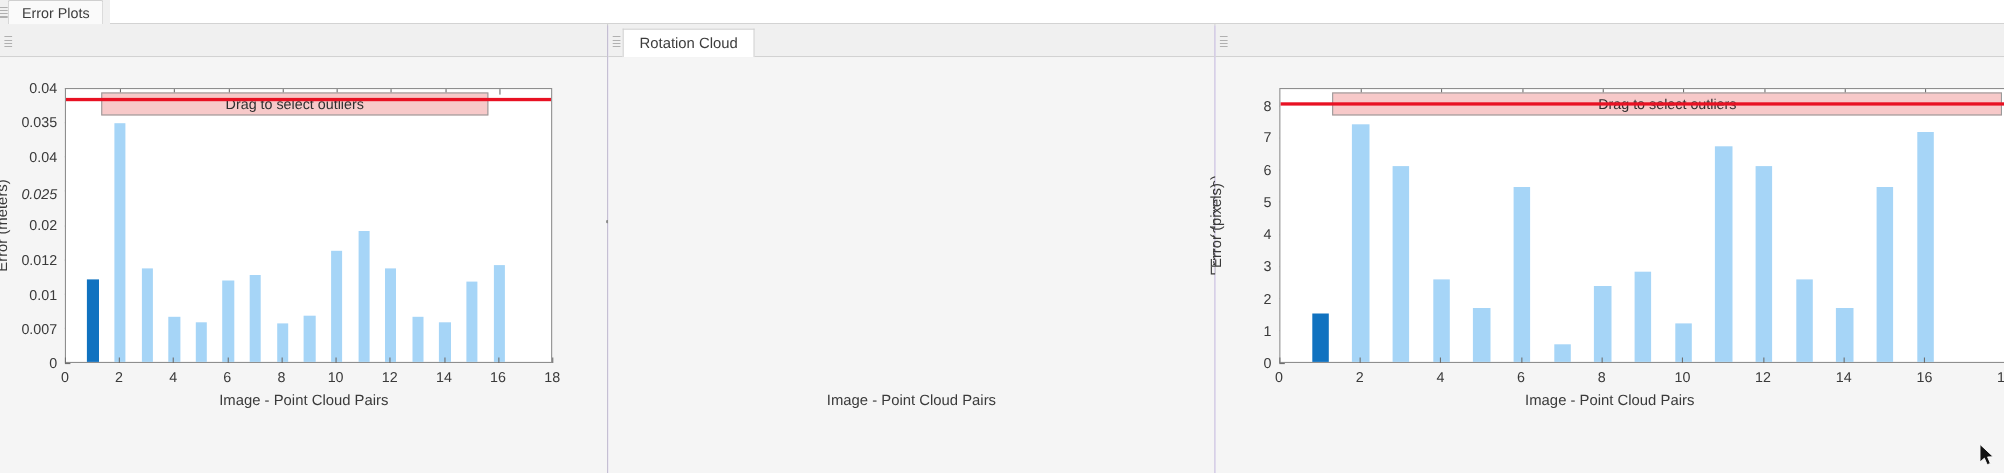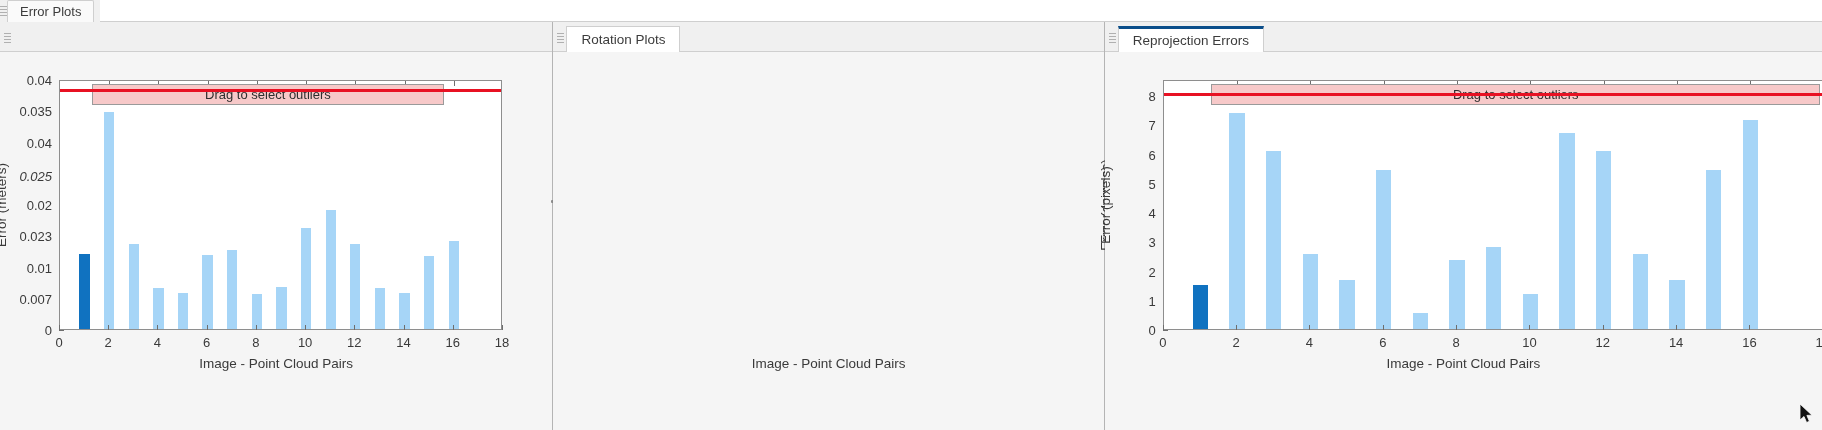--- a/index.html
+++ b/index.html
@@ -133,21 +133,21 @@
           <div class="inner-tab-rest"></div>
         </div>
         <div class="pane-body">
           <div class="ylabel" style="left: 9px; top: 153px; transform: rotate(-90deg) translate(-50%, -100%);">Error (meters)</div>
           <div class="ytick" style="left: 0px; width: 52px; top: 278px;">0</div>
           <div class="tickmark" style="left: 59px; top: 277.5px; width: 5px; height: 1px;"></div>
           <div class="ytick" style="left: 0px; width: 52px; top: 246.75px;">0.007</div>
           <div class="tickmark" style="left: 59px; top: 246.25px; width: 5px; height: 1px;"></div>
           <div class="ytick" style="left: 0px; width: 52px; top: 215.5px;">0.01</div>
           <div class="tickmark" style="left: 59px; top: 215px; width: 5px; height: 1px;"></div>
-          <div class="ytick" style="left: 0px; width: 52px; top: 184.25px;">0.023</div>
+          <div class="ytick" style="left: 0px; width: 52px; top: 184.25px;">0.012</div>
           <div class="tickmark" style="left: 59px; top: 183.75px; width: 5px; height: 1px;"></div>
           <div class="ytick" style="left: 0px; width: 52px; top: 153px;">0.02</div>
           <div class="tickmark" style="left: 59px; top: 152.5px; width: 5px; height: 1px;"></div>
           <div class="ytick" style="left: 0px; width: 52px; top: 124px; font-style: italic;">0.025</div>
           <div class="tickmark" style="left: 59px; top: 121.25px; width: 5px; height: 1px;"></div>
           <div class="ytick" style="left: 0px; width: 52px; top: 90.5px;">0.04</div>
           <div class="tickmark" style="left: 59px; top: 90px; width: 5px; height: 1px;"></div>
           <div class="ytick" style="left: 0px; width: 52px; top: 59.25px;">0.035</div>
           <div class="tickmark" style="left: 59px; top: 58.75px; width: 5px; height: 1px;"></div>
           <div class="ytick" style="left: 0px; width: 52px; top: 28px;">0.04</div>
@@ -206,21 +206,21 @@
         </div>
       </div>
       <div class="pane-sep">
         <div class="dot"></div>
       </div>
       <div class="pane p2">
         <div class="inner-tabbar">
           <span class="grip inner-grip"></span>
           <div class="inner-tab-rest"></div>
           <div class="inner-tab">
-            <span>Rotation Plots</span>
+            <span>Rotation Cloud</span>
           </div>
         </div>
         <div class="pane-body">
           <div class="ylabel" style="left: 560px; top: 153px; transform: rotate(-90deg) translate(-50%, -100%);">Error (degrees)</div>
           <div class="ytick" style="left: 0px; width: 603px; top: 278px;">0</div>
           <div class="tickmark" style="left: 610px; top: 277.5px; width: 5px; height: 1px;"></div>
           <div class="ytick" style="left: 0px; width: 603px; top: 244.667px;">0.5</div>
           <div class="tickmark" style="left: 610px; top: 244.167px; width: 5px; height: 1px;"></div>
           <div class="ytick" style="left: 0px; width: 603px; top: 211.333px;">1</div>
           <div class="tickmark" style="left: 610px; top: 210.833px; width: 5px; height: 1px;"></div>
@@ -286,23 +286,20 @@
           <div class="xlabel" style="left: 0px; top: 304px;">Image - Point Cloud Pairs</div>
         </div>
       </div>
       <div class="pane-sep">
         <div class="dot"></div>
       </div>
       <div class="pane p3">
         <div class="inner-tabbar">
           <span class="grip inner-grip"></span>
           <div class="inner-tab-rest"></div>
-          <div class="inner-tab selected">
-            <span>Reprojection Errors</span>
-          </div>
         </div>
         <div class="pane-body">
           <div class="ylabel" style="left: 8px; top: 153px; transform: rotate(-90deg) translate(-50%, -100%);">Error (pixels)</div>
           <div class="ytick" style="left: 0px; width: 51px; top: 278px;">0</div>
           <div class="tickmark" style="left: 58px; top: 277.5px; width: 5px; height: 1px;"></div>
           <div class="ytick" style="left: 0px; width: 51px; top: 248.76px;">1</div>
           <div class="tickmark" style="left: 58px; top: 248.26px; width: 5px; height: 1px;"></div>
           <div class="ytick" style="left: 0px; width: 51px; top: 219.52px;">2</div>
           <div class="tickmark" style="left: 58px; top: 219.02px; width: 5px; height: 1px;"></div>
           <div class="ytick" style="left: 0px; width: 51px; top: 190.281px;">3</div>

